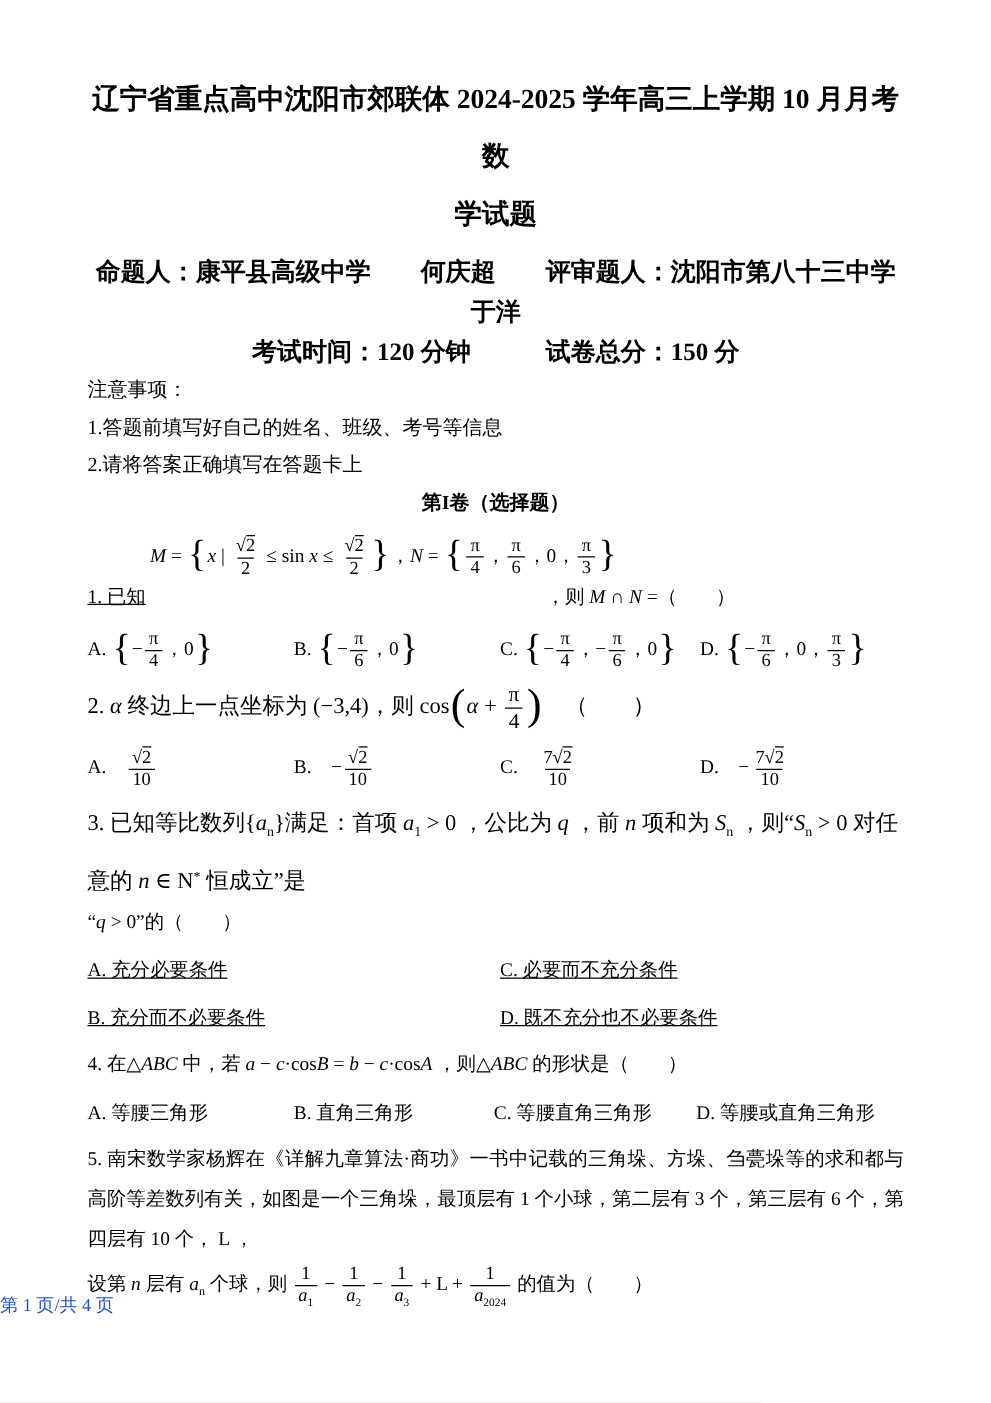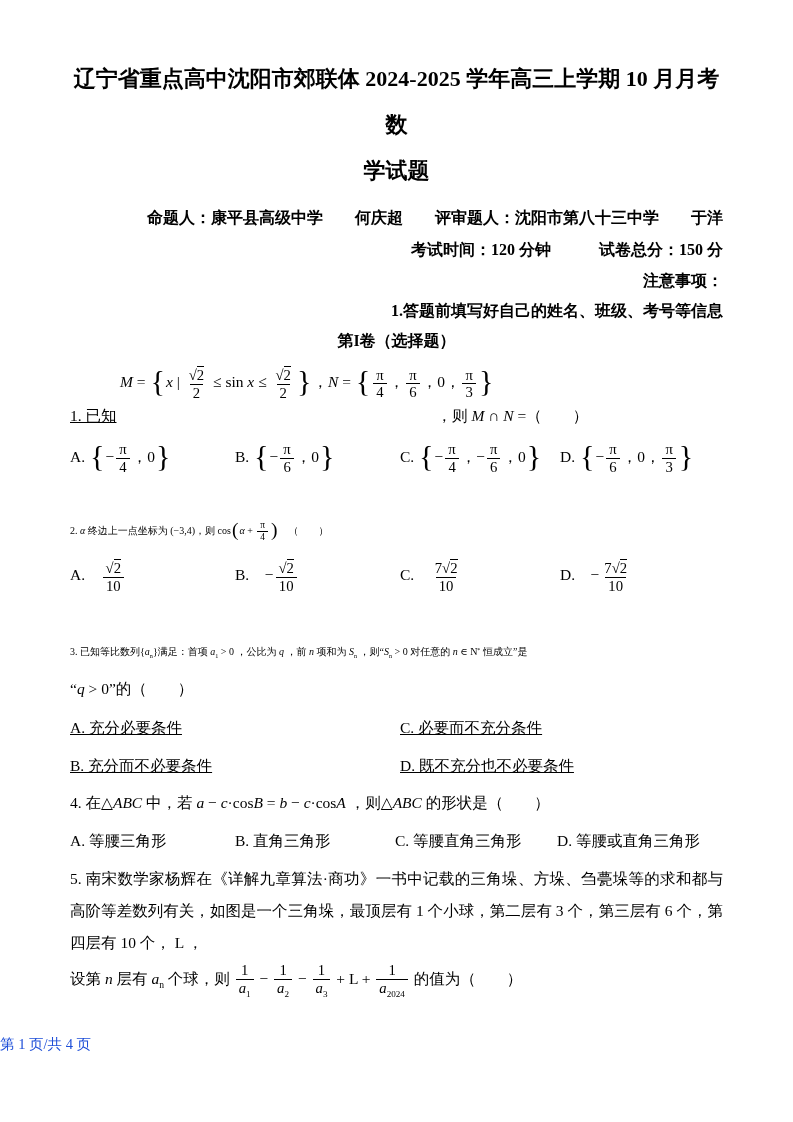--- a/index.html
+++ b/index.html
@@ -13,37 +13,37 @@
     font-family:"Liberation Serif","DejaVu Serif",serif;
     color:#000;
     overflow:hidden;
   }
   
   .title{
     font-size:22px;font-weight:700;text-align:center;
     line-height:46px;margin:0 0 8px 0;
   }
   .meta-line{
-    font-size:16px;font-weight:700;text-align:right;
+    font-size:20px;font-weight:700;text-align:center;
     line-height:32px;margin:0;
   }
-  .notice{font-size:16px;font-weight:700;line-height:30px;margin:0;text-align:right;}
+  .notice{font-size:16px;font-weight:400;line-height:30px;margin:0;}
   .section-title{font-size:16px;font-weight:700;text-align:center;line-height:30px;margin:0;}
   .intro{font-size:16px;font-weight:700;line-height:31px;margin:0;text-align:justify;}
   
   .q{margin:0;}
   .q1-formula{margin:10px 0 0 50px;font-size:15.5px;}
   .q1-line2{display:flex;font-size:15.5px;line-height:28px;}
   .q1-stem{flex:0 0 auto;text-decoration:underline;}
   .q1-tail{margin-left:320px;}
   .opts{display:grid;font-size:15.5px;align-items:center;margin-top:6px;}
   .opts.four{grid-template-columns:165px 165px 160px 1fr;min-height:46px;}
   .opts.four-plain{grid-template-columns:165px 160px 162px 1fr;min-height:32px;}
   .opts.two{grid-template-columns:330px 1fr;row-gap:8px;margin-top:8px;line-height:30px;text-decoration:underline;}
-  .stem-line{font-size:10px;margin-top:32px;line-height:34px;}
+  .stem-line{font-size:18px;margin-top:2px;line-height:34px;}
   .plain-line{font-size:15.5px;line-height:32px;margin:0;text-align:justify;}
   .footer{
     position:absolute;left:0;right:0;bottom:68px;
     font-size:14.5px;color:#1d4ed8;
   }
   
   .math{white-space:nowrap;}
   .math-wrap{white-space:normal;}
   .mi{font-style:italic;}
   .mfrac{
@@ -69,20 +69,21 @@
 
 <div class="page">
 
   <h1 class="title"><span>辽宁省重点高中沈阳市郊联体 2024-2025 学年高三上学期 10 月月考数</span><br><span>学试题</span></h1>
 
   <p class="meta-line">命题人：康平县高级中学　　何庆超　　评审题人：沈阳市第八十三中学　　于洋</p>
   <p class="meta-line">考试时间：120 分钟　　　试卷总分：150 分</p>
 
   <p class="notice">注意事项：</p>
   <p class="notice">1.答题前填写好自己的姓名、班级、考号等信息</p>
+  <p class="notice">2.请将答案正确填写在答题卡上</p>
 
   <p class="section-title">第I卷（选择题）</p>
 
   <div class="q">
     <div class="q1-formula math"><span class="mi">M</span> = <span class="mbig">{</span><span class="mi">x</span> | <span class="mfrac">
           <span class="mfn"><span class="msqrt"><span class="mrad">√</span><span class="mbar">2</span></span></span>
           <span class="mfd">2</span>
         </span> ≤ sin <span class="mi">x</span> ≤ <span class="mfrac">
           <span class="mfn"><span class="msqrt"><span class="mrad">√</span><span class="mbar">2</span></span></span>
           <span class="mfd">2</span>

